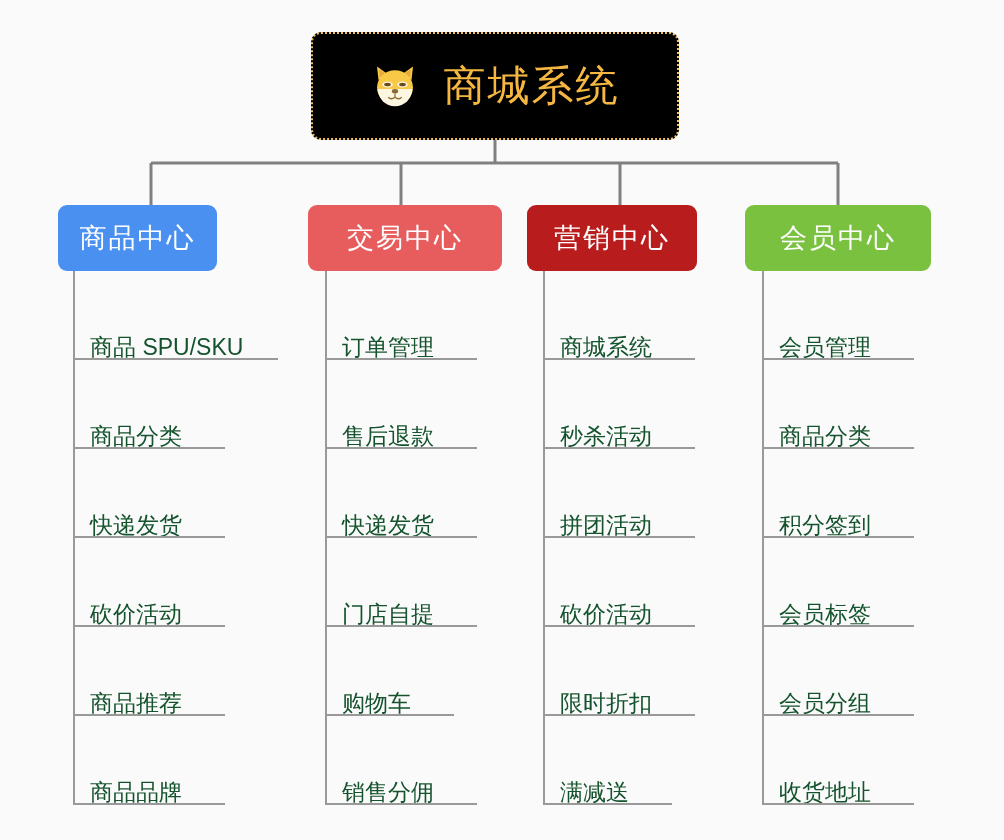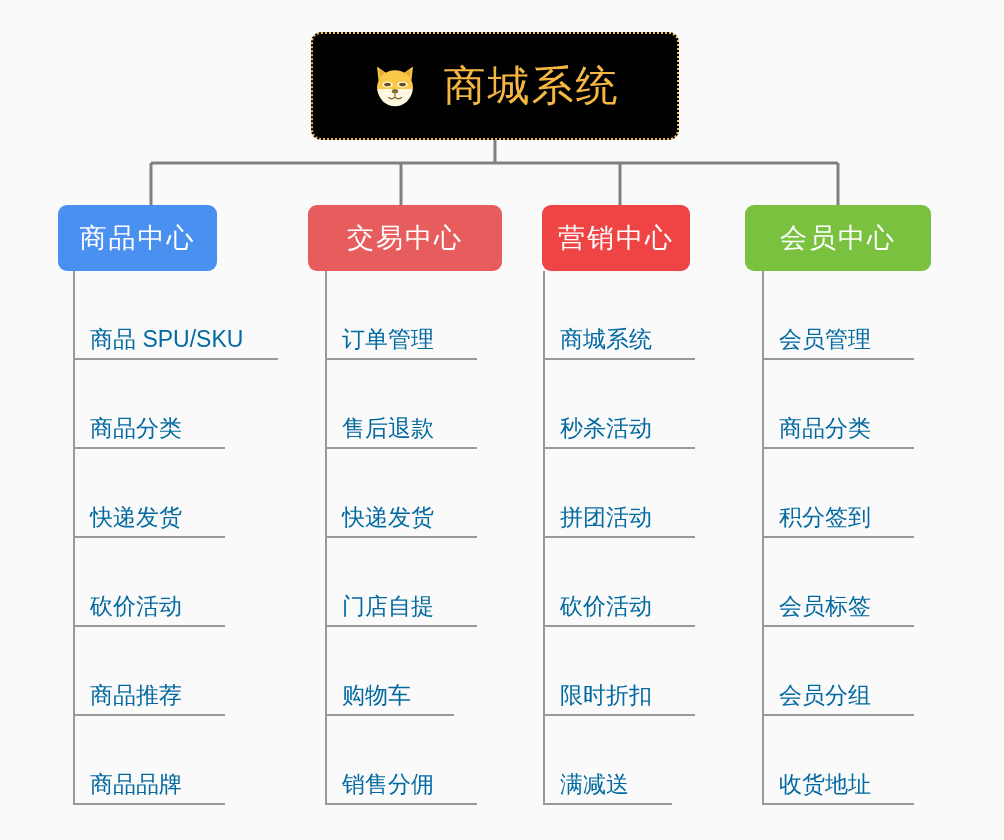--- a/index.html
+++ b/index.html
@@ -91,23 +91,23 @@
     top: 66px;
   }
   .leaf {
     position: relative;
     height: 89px;
     box-sizing: border-box;
   }
   .leaf-text {
     position: absolute;
     left: 31px;
-    bottom: 9px;
+    bottom: 1px;
     font-size: 23px;
-    color: #0369a1;
+    color: #14532d;
     white-space: nowrap;
     line-height: 1;
   }
   .leaf-underline {
     position: absolute;
     left: 14px;
     bottom: 0;
     height: 2px;
     background: #999999;
   }
@@ -211,21 +211,21 @@
             <span class="leaf-text">购物车</span>
             <div class="leaf-underline" style="width: 129px;"></div>
           </div>
           <div class="leaf">
             <span class="leaf-text">销售分佣</span>
             <div class="leaf-underline" style="width: 152px;"></div>
           </div>
         </div>
       </div>
       <div class="column" style="left: 527px; width: 186px;">
-        <div class="cat-box" style="width: 148px; background: #ef4444; margin-left: 15px;">
+        <div class="cat-box" style="width: 170px; background: #b91c1c;">
           <span class="cat-label">营销中心</span>
         </div>
         <div class="leaf-list" style="left: 2px;">
           <div class="trunk" style="height: 534px;"></div>
           <div class="leaf">
             <span class="leaf-text">商城系统</span>
             <div class="leaf-underline" style="width: 152px;"></div>
           </div>
           <div class="leaf">
             <span class="leaf-text">秒杀活动</span>

